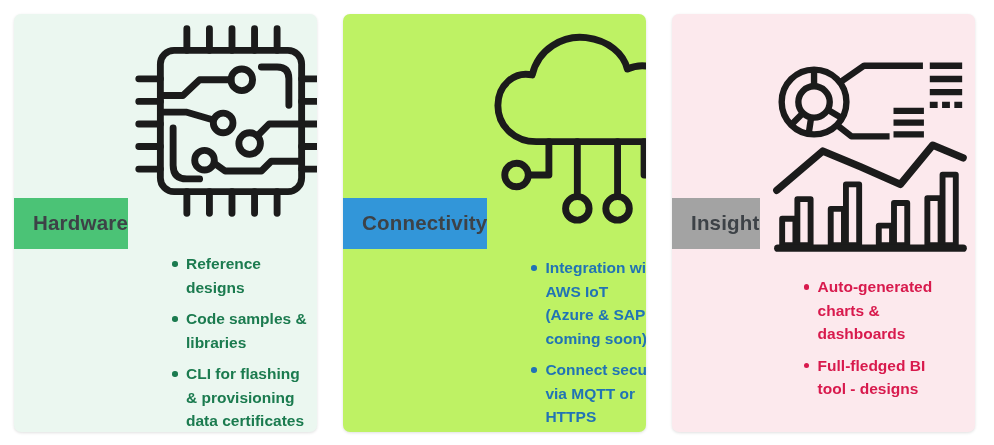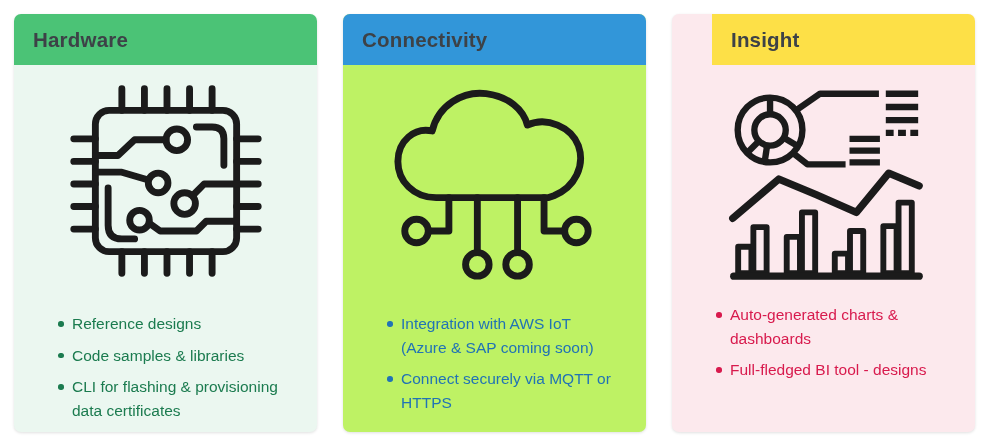--- a/index.html
+++ b/index.html
@@ -5,21 +5,21 @@
   html,body { margin:0; padding:0; }
   body {
     width:994px; height:445px; background:#ffffff;
     font-family:"Liberation Sans", sans-serif;
     overflow:hidden;
   }
   .cards { display:flex; gap:26px; padding:14px 0 0 14px; }
   .card {
     width:303px; height:418px; border-radius:7px; overflow:hidden;
     box-shadow:0 1px 3px rgba(0,0,0,.12);
-    display:flex; flex-direction:column;
+    display:flex; flex-direction:row;align-items:center;
   }
   .card-header {
     flex:0 0 51px; height:51px;
     display:flex; align-items:center; padding-left:19px;
   }
   .card-title {
     font-size:20.5px; font-weight:bold; letter-spacing:.2px; margin:0;
   }
   .card-body { flex:1; }
   .icon-wrap {
@@ -31,21 +31,21 @@
     list-style:none; margin:26px 0 0 0; padding:0 20px 0 44px;
   }
   ul.bullets li {
     position:relative; padding-left:14px;
     font-size:15.5px; line-height:23.5px; margin-bottom:8px;
   }
   ul.bullets li::before {
     content:""; position:absolute; left:0; top:9px;
     width:5.5px; height:5.5px; border-radius:50%; background:currentColor;
   }
-  .line { display:block; }
+  .line { display:block;font-weight:bold; }
 </style>
 </head>
 <body style="background: rgb(255, 255, 255);">
 
 <div class="cards">
 
   <section class="card" style="background-color: rgb(235, 247, 240);">
     <header class="card-header" style="background-color: rgb(75, 195, 118);">
       <h2 class="card-title" style="color: rgb(61, 66, 71);">Hardware</h2>
     </header>
@@ -118,21 +118,21 @@
         </li>
         <li>
           <span class="line">Connect securely via MQTT or</span>
           <span class="line">HTTPS</span>
         </li>
       </ul>
     </div>
   </section>
 
   <section class="card" style="background-color: rgb(252, 233, 237);">
-    <header class="card-header" style="background-color: #fde047; margin-left: 40px;">
+    <header class="card-header" style="background-color: #a3a3a3;">
       <h2 class="card-title" style="color: rgb(61, 66, 71);">Insight</h2>
     </header>
     <div class="card-body">
       <div class="icon-wrap">
         <svg class="icon" width="216" height="206" viewBox="0 0 220 210" fill="none" stroke="currentColor" stroke-width="6.5" stroke-linecap="butt" stroke-linejoin="round" style="color: rgb(27, 27, 27);">
 
           <circle cx="55" cy="53" r="33"></circle>
           <circle cx="55" cy="53" r="16"></circle>
           <path d="M55,37 V20"></path>
           <path d="M69,61 L83.5,69.5"></path>

